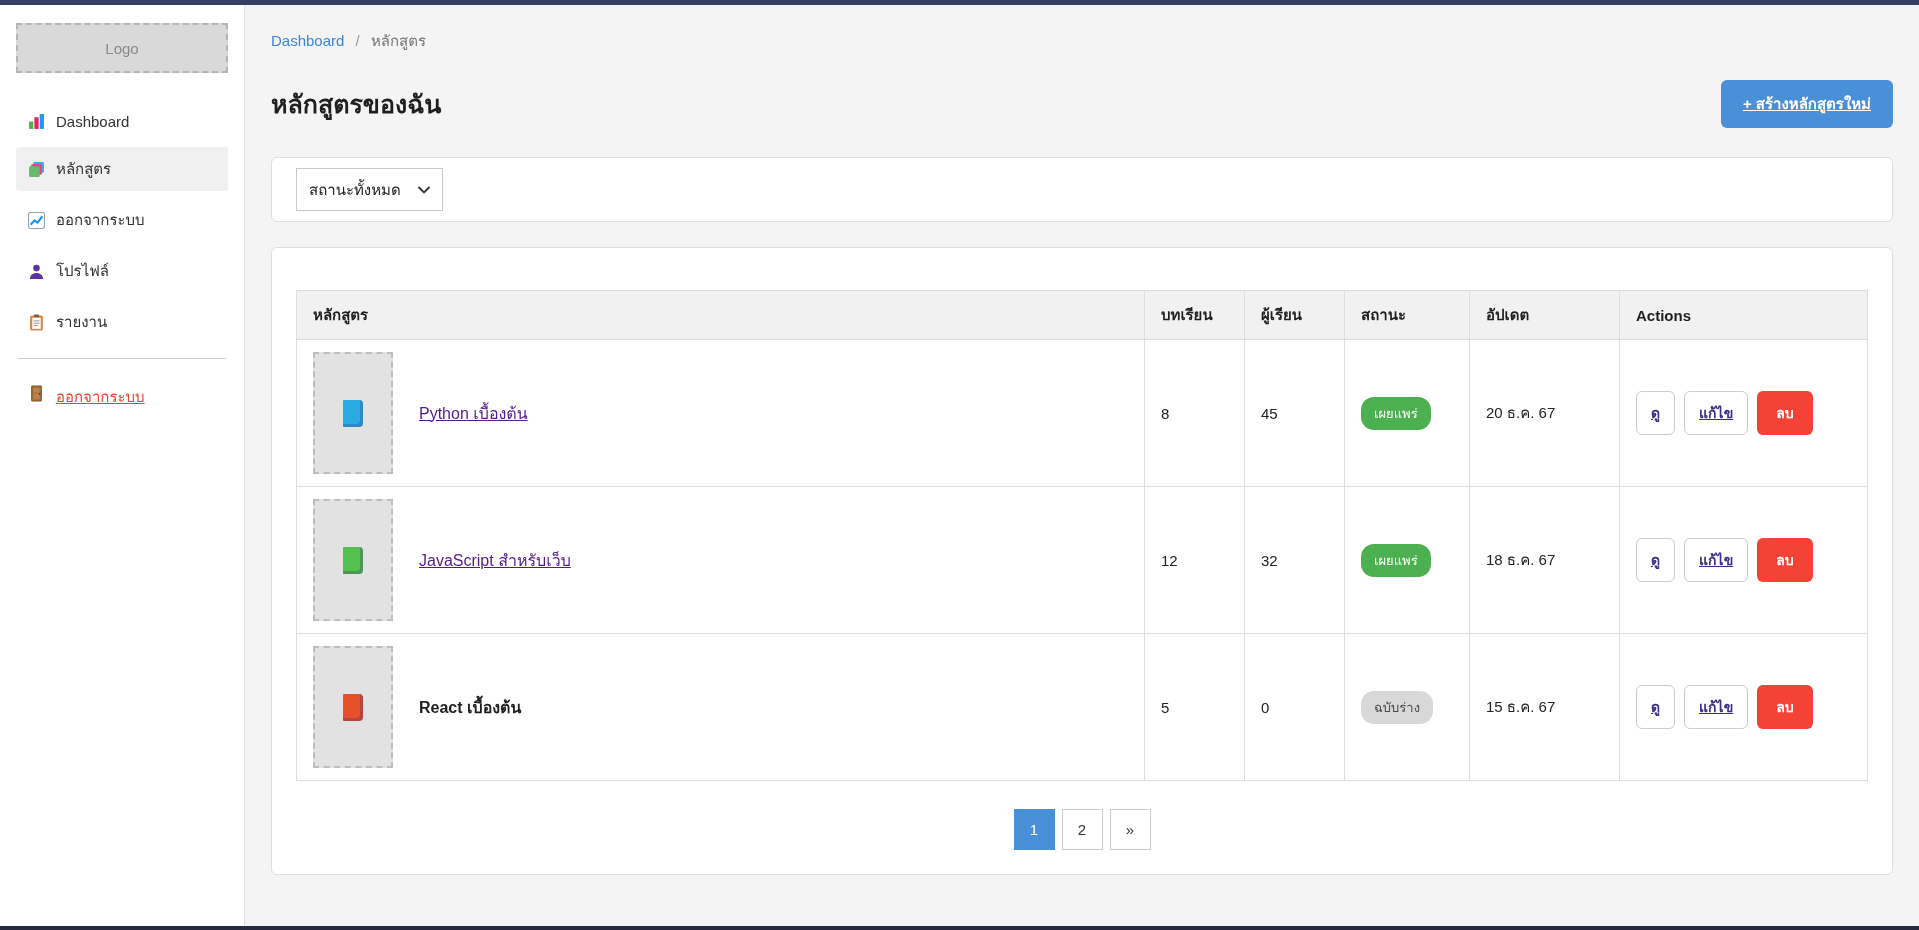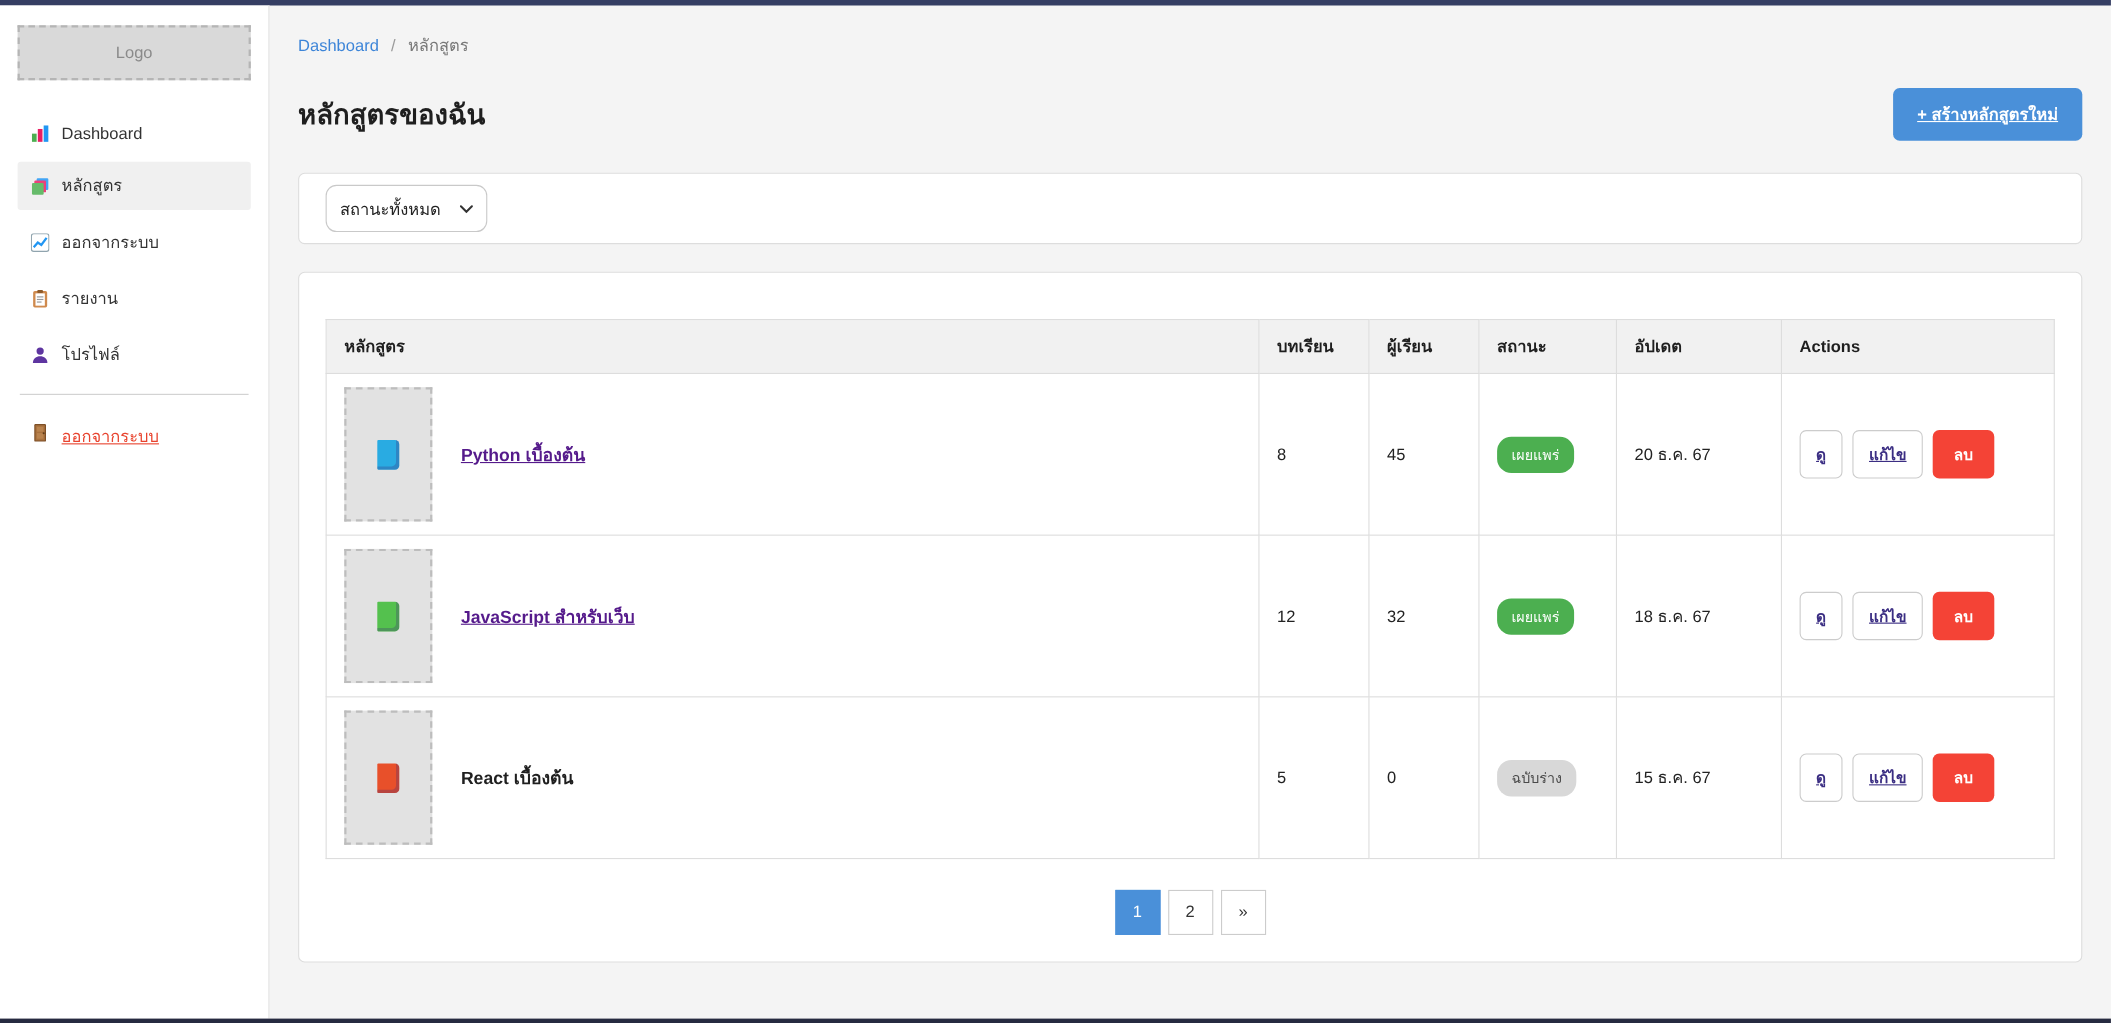--- a/index.html
+++ b/index.html
@@ -55,42 +55,42 @@
   .filter-card { margin-top:29px; padding:10px 24px; display:flex; align-items:center; gap:24px; }
   .search-wrap { position:relative; flex:1; }
   .search-wrap input {
     width:100%; height:43px; border:1px solid #c9c9c9; border-radius:6px;
     font-size:15px; padding:0 14px 0 42px; color:#333; outline:none;
     font-family:"Liberation Sans","DejaVu Sans",sans-serif; background:#fff;
   }
   .search-wrap input::placeholder { color:#9a9a9a; }
   .search-icon { position:absolute; left:12px; top:50%; transform:translateY(-50%); width:20px; height:20px; }
   .select-wrap {
-    width:147px; height:43px; border:1px solid #c9c9c9; border-radius:10px;
+    width:147px; height:43px; border:1px solid #c9c9c9; border-radius:0;
     display:flex; align-items:center; justify-content:space-between;
     padding:0 12px; font-size:15px; cursor:pointer; background:#fff; flex-shrink:0;
   }
   .select-wrap .chev { width:12px; height:8px; display:inline-flex; }
 
   .table-card { margin-top:25px; padding:42px 24px 24px 24px; }
   table { width:100%; border-collapse:collapse; font-size:15px; table-layout:fixed; }
   th,td { border:1px solid #dddddd; padding:12px 16px; text-align:left; vertical-align:middle; }
   thead th { background:#f1f1f1; font-weight:bold; color:#1f1f1f; height:47px; }
   tbody tr { height:146px; }
 
   .course-cell { display:flex; align-items:center; gap:26px; }
   .thumb {
     width:80px; height:122px; background:#e2e2e2; border:2px dashed #bdbdbd;
     display:flex; align-items:center; justify-content:center; flex-shrink:0;
   }
   .book {
     width:20px; height:27px; border-radius:1px 4px 4px 1px; display:inline-block;
     box-shadow:inset -3px -3px 0 rgba(60,40,120,.28);
   }
-  .course-link { font-size:16px; font-weight:bold; color:#551a8b; text-decoration:underline; cursor:pointer; }
+  .course-link { font-size:16px; font-weight:normal; color:#551a8b; text-decoration:underline; cursor:pointer; }
   .course-plain { font-size:16px; font-weight:bold; color:#1f1f1f; }
 
   .badge {
     display:inline-block; padding:6px 13px; border-radius:13px; font-size:13px; white-space:nowrap;
   }
   .badge.published { background:#4caf50; color:#ffffff; }
   .badge.draft { background:#d8d8d8; color:#4a4a4a; }
 
   .actions { display:flex; align-items:center; gap:9px; }
   .btn-view,.btn-edit {
@@ -144,42 +144,42 @@
         <span>หลักสูตร</span>
       </div>
       <div class="nav-item">
         <span class="icon16">
           <svg viewBox="0 0 16 16">
               <rect x="0.5" y="0.5" width="15" height="15" rx="2" fill="#ffffff" stroke="#90a4ae"></rect>
               <polyline points="2.5,12 6,8 9,10 13.5,4" fill="none" stroke="#2196f3" stroke-width="2"></polyline>
             </svg>
         </span>
         <span>ออกจากระบบ</span>
+      </div>
+      <div class="nav-item">
+        <span class="icon16">
+          <svg viewBox="0 0 16 16">
+              <circle cx="8" cy="4.8" r="3.1" fill="#5e35a0"></circle>
+              <path d="M1.8 15c0-3.7 2.8-5.7 6.2-5.7s6.2 2 6.2 5.7z" fill="#5e35a0"></path>
+            </svg>
+        </span>
+        <span>โปรไฟล์</span>
       </div>
       <div class="nav-item">
         <span class="icon16">
           <svg viewBox="0 0 16 16">
               <rect x="2" y="1.5" width="12" height="14" rx="1.5" fill="#cf8a4e"></rect>
               <rect x="4" y="3.5" width="8" height="10.5" fill="#ffffff"></rect>
               <rect x="5.5" y="0.5" width="5" height="2.6" rx="1" fill="#8d5a2b"></rect>
               <rect x="5.2" y="6" width="5.6" height="1" fill="#9a9a9a"></rect>
               <rect x="5.2" y="8.2" width="5.6" height="1" fill="#9a9a9a"></rect>
               <rect x="5.2" y="10.4" width="4" height="1" fill="#9a9a9a"></rect>
             </svg>
         </span>
         <span>รายงาน</span>
-      </div>
-      <div class="nav-item">
-        <span class="icon16">
-          <svg viewBox="0 0 16 16">
-              <circle cx="8" cy="4.8" r="3.1" fill="#5e35a0"></circle>
-              <path d="M1.8 15c0-3.7 2.8-5.7 6.2-5.7s6.2 2 6.2 5.7z" fill="#5e35a0"></path>
-            </svg>
-        </span>
-        <span>โปรไฟล์</span>
       </div>
     </nav>
 
     <hr class="side-divider">
 
     <a class="logout">
       <span class="icon16">
         <svg viewBox="0 0 16 16">
             <rect x="3.5" y="1" width="9" height="14" rx="0.5" fill="#a9713e" stroke="#7d4f26"></rect>
             <rect x="5.2" y="2.8" width="5.6" height="4.2" fill="#b9834e"></rect>

